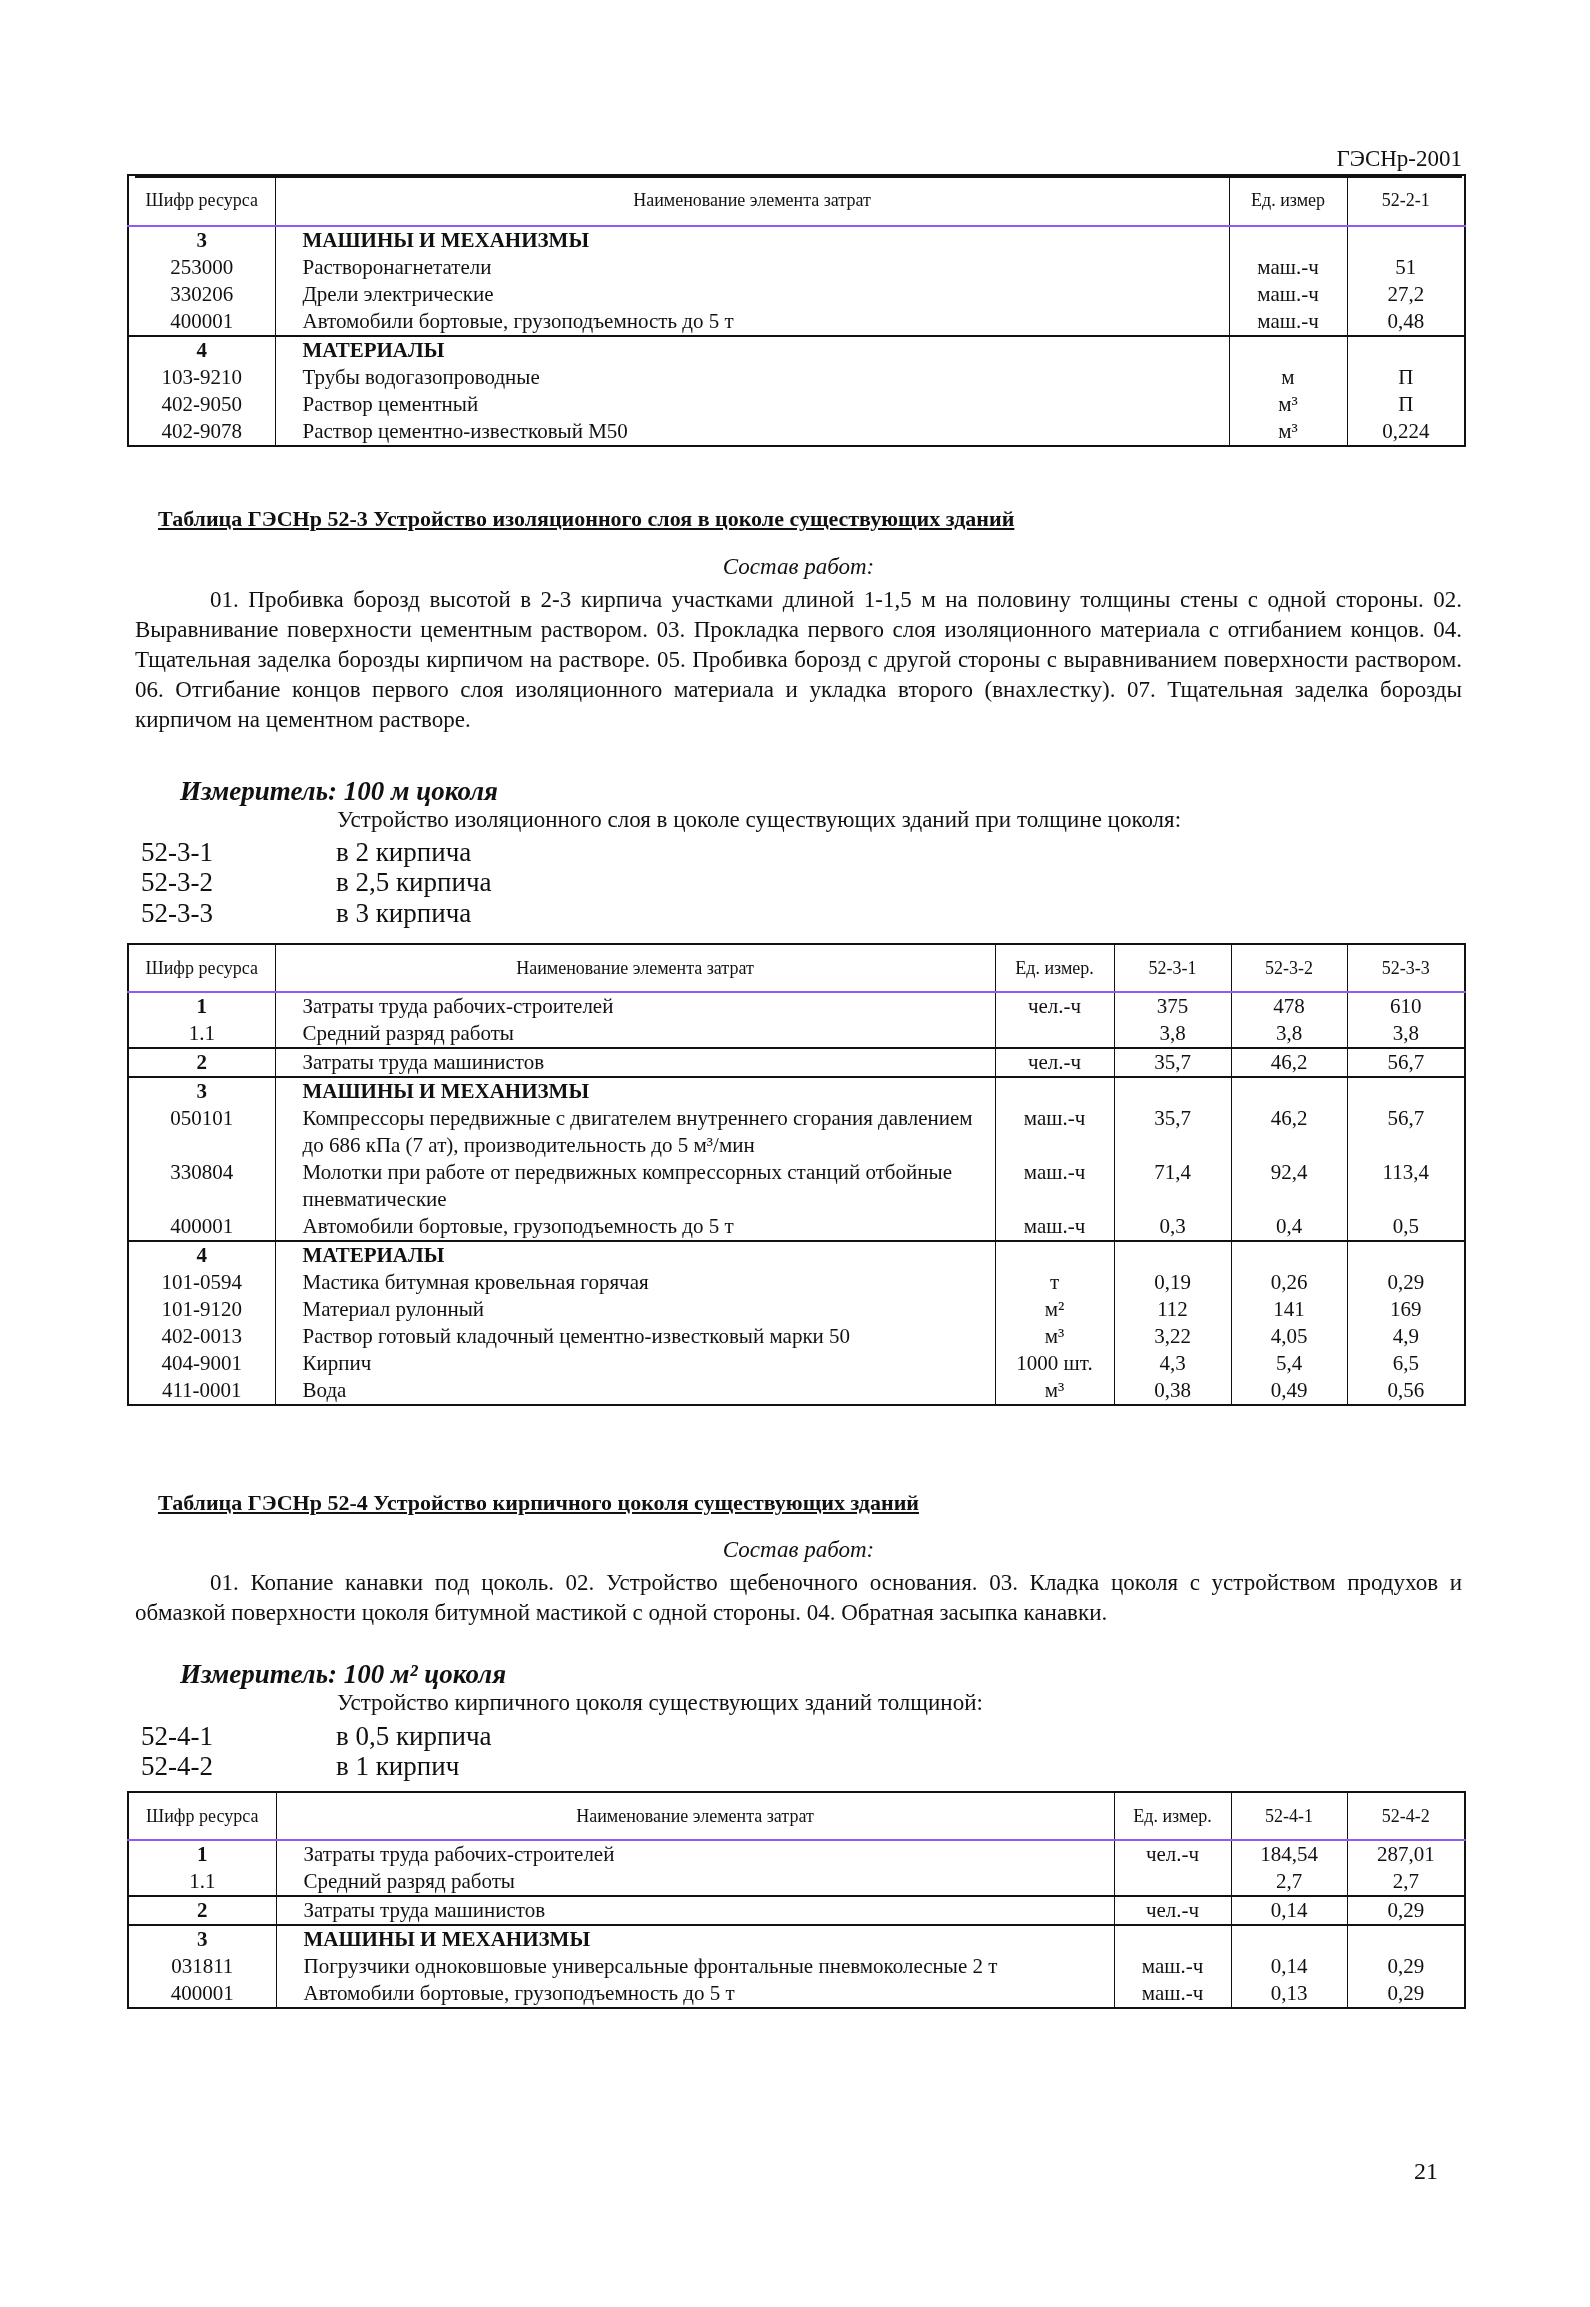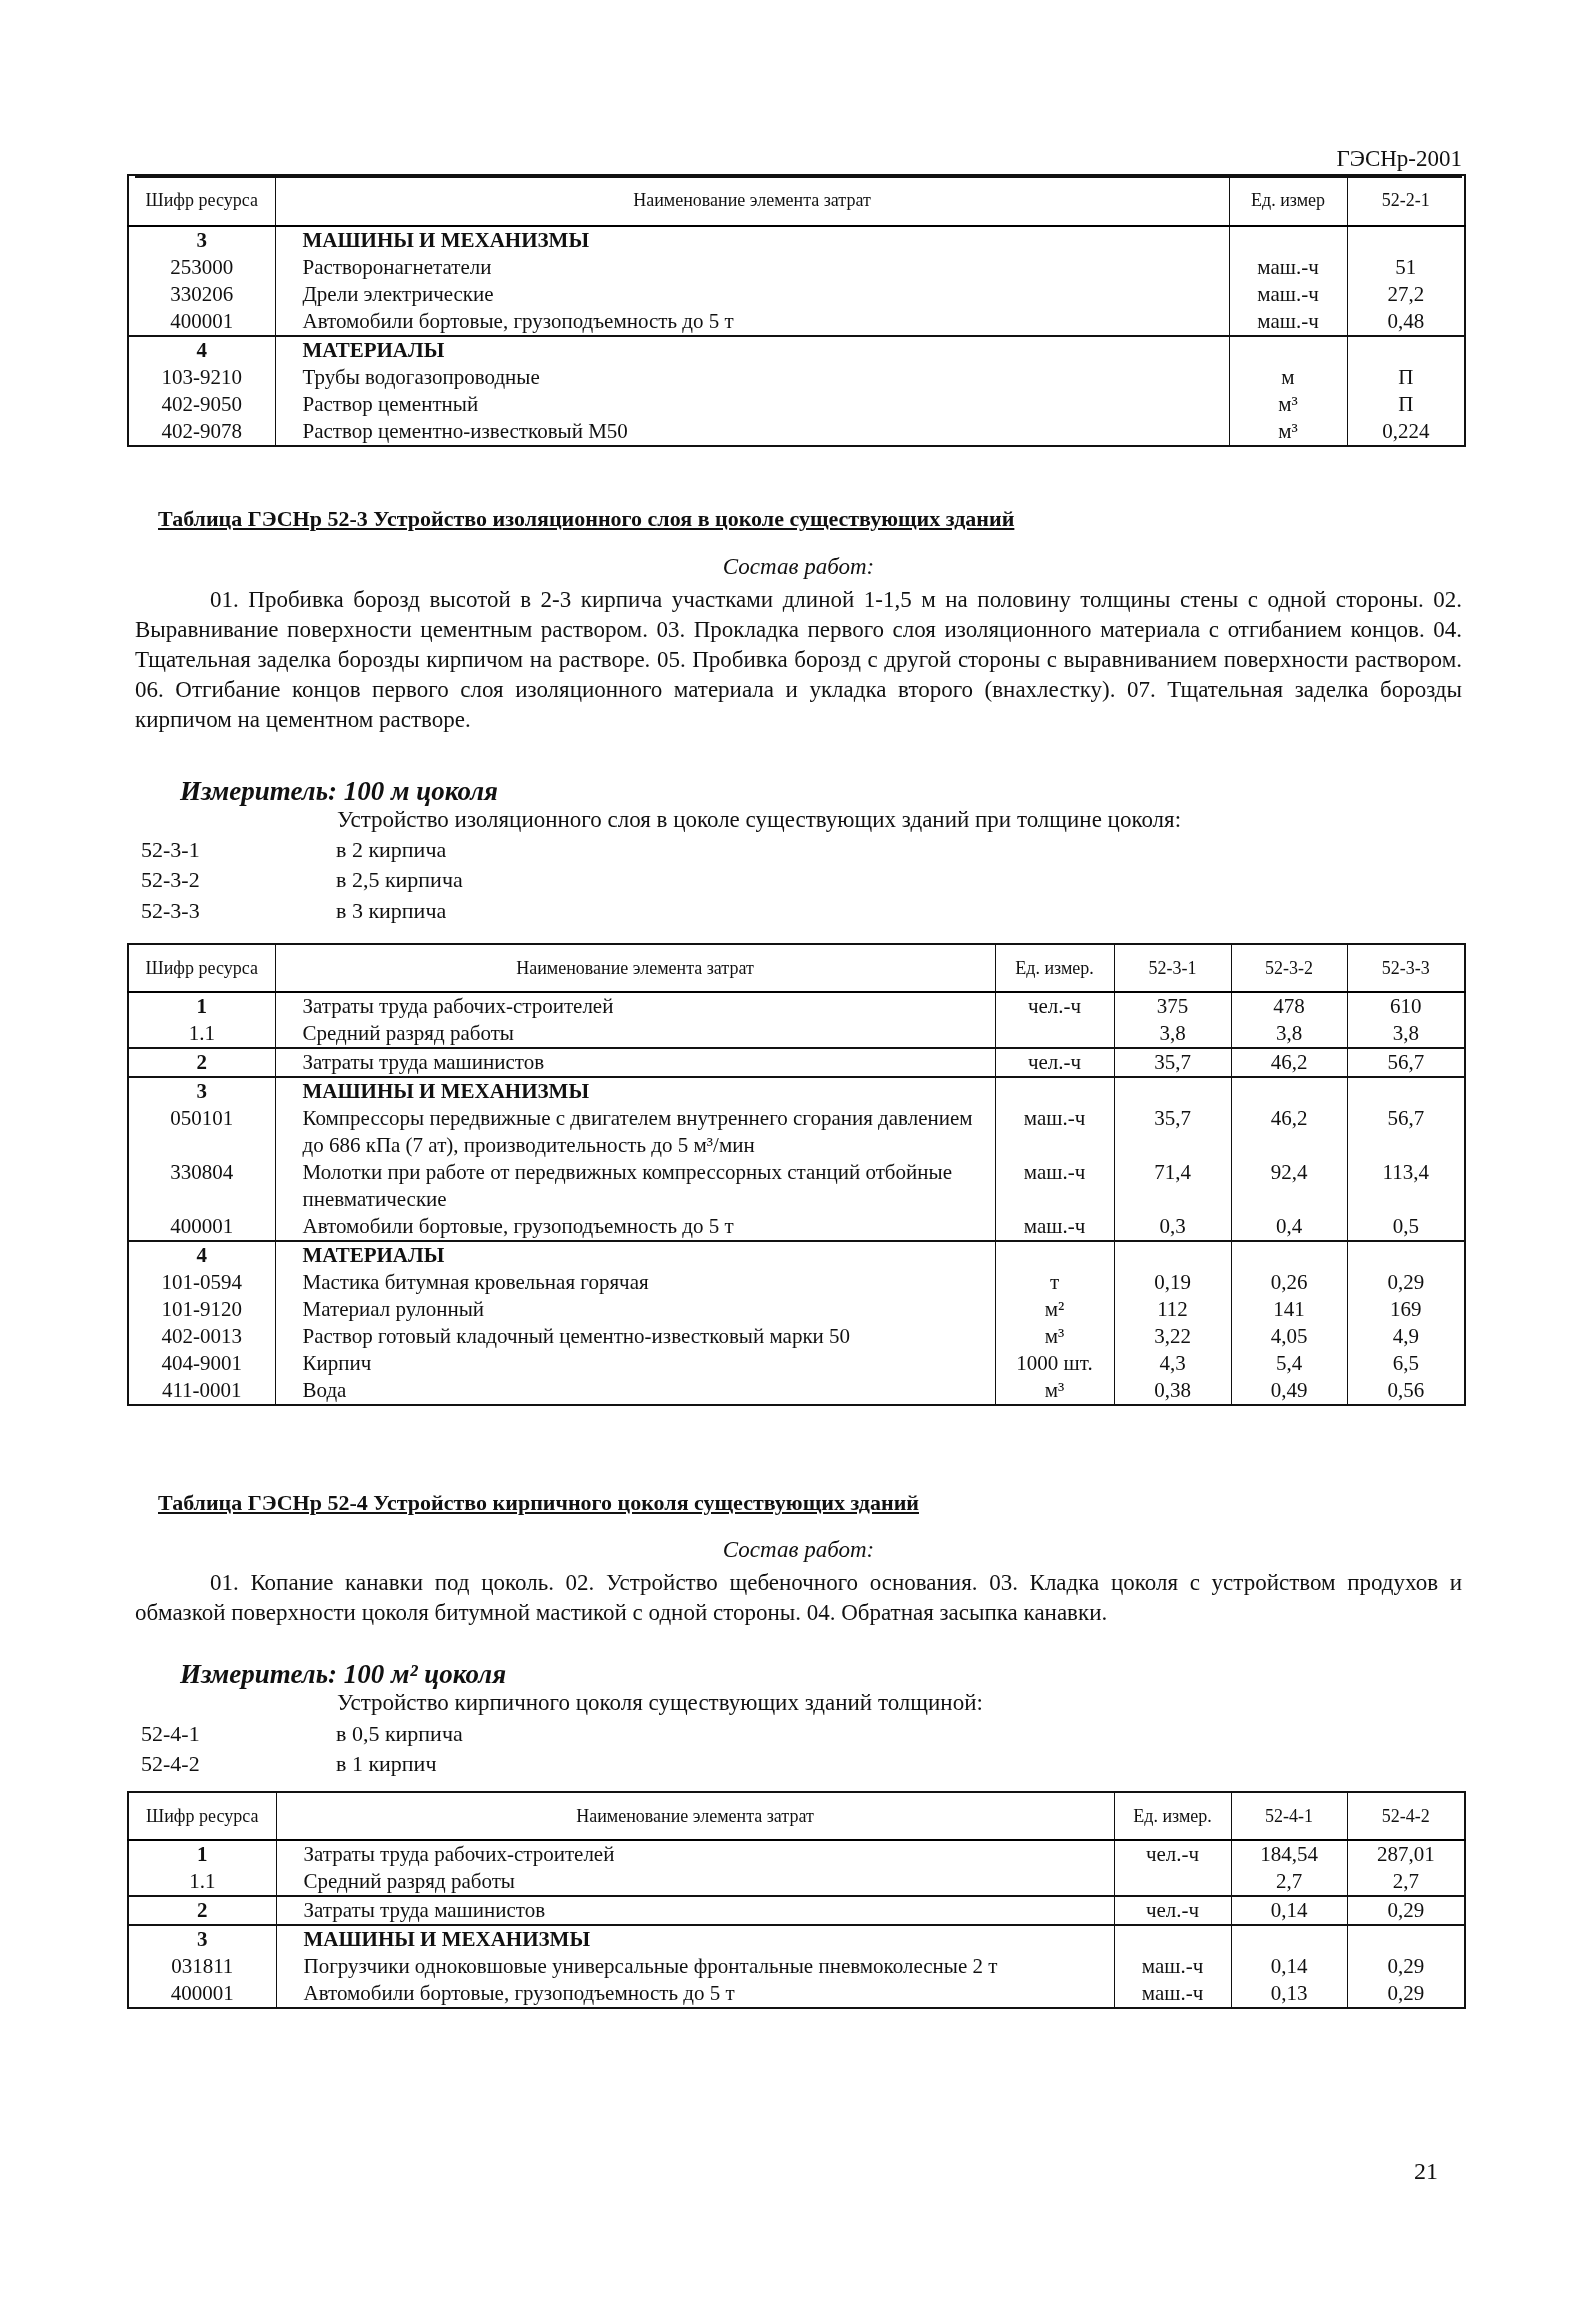--- a/index.html
+++ b/index.html
@@ -7,34 +7,34 @@
          font-family: "Liberation Serif", "DejaVu Serif", serif; color: #111111; }
   .abs { position: absolute; }
   .running-head { left: 135px; top: 108px; width: 1327px; height: 38px; border-bottom: 2.7px solid #111; margin-top: 30px; }
   .running-head span { position: absolute; right: 0; bottom: 4px; font-size: 23px; }
   .page-num { left: 1414px; top: 2158px; font-size: 24px; }
 
   table.norm { position: absolute; border-collapse: collapse; table-layout: fixed; font-size: 21px; line-height: 27px; }
   table.norm th, table.norm td { border-left: 1.3px solid #111; border-right: 1.3px solid #111; padding: 0 5.4px; vertical-align: top; }
   table.norm { border: 2px solid #111; }
   table.norm thead th { font-weight: normal; font-size: 18px; line-height: 23px; vertical-align: middle; text-align: center;
-                        border-bottom: 2px solid #000000; padding: 1.3px 2.7px; }
+                        border-bottom: 2px solid #8b5cf6; padding: 1.3px 2.7px; }
   table.norm tbody.grp { border-top: 2px solid #111; }
   table.norm td.code { text-align: center; }
   table.norm td.unit { text-align: center; }
   table.norm td.val { text-align: center; }
   table.norm td.name { text-align: left; padding-left: 27px; }
   .b { font-weight: bold; }
 
   .tbl-title { left: 158px; font-size: 22px; font-weight: bold; white-space: nowrap; text-decoration: underline; }
   .works-head { left: 135px; width: 1327px; text-align: center; font-style: italic; font-size: 23px; }
   .works-body { left: 135px; width: 1327px; font-size: 23px; line-height: 30px; text-align: justify; text-indent: 75px; }
   .meter { left: 180px; font-size: 27px; font-weight: bold; font-style: italic; }
   .variant-lead { left: 337px; font-size: 23px; }
-  .variant-row { left: 141px; font-size: 22px; }
+  .variant-row { left: 141px; font-size: 27px; }
   .variant-row .vc { display: inline-block; width: 195px; }
 </style>
 </head>
 <body>
 
 <div class="abs running-head">
   <span>ГЭСНр-2001</span>
 </div>
 
 <table class="norm" style="left:127px; top:174px; width:1337px;">

